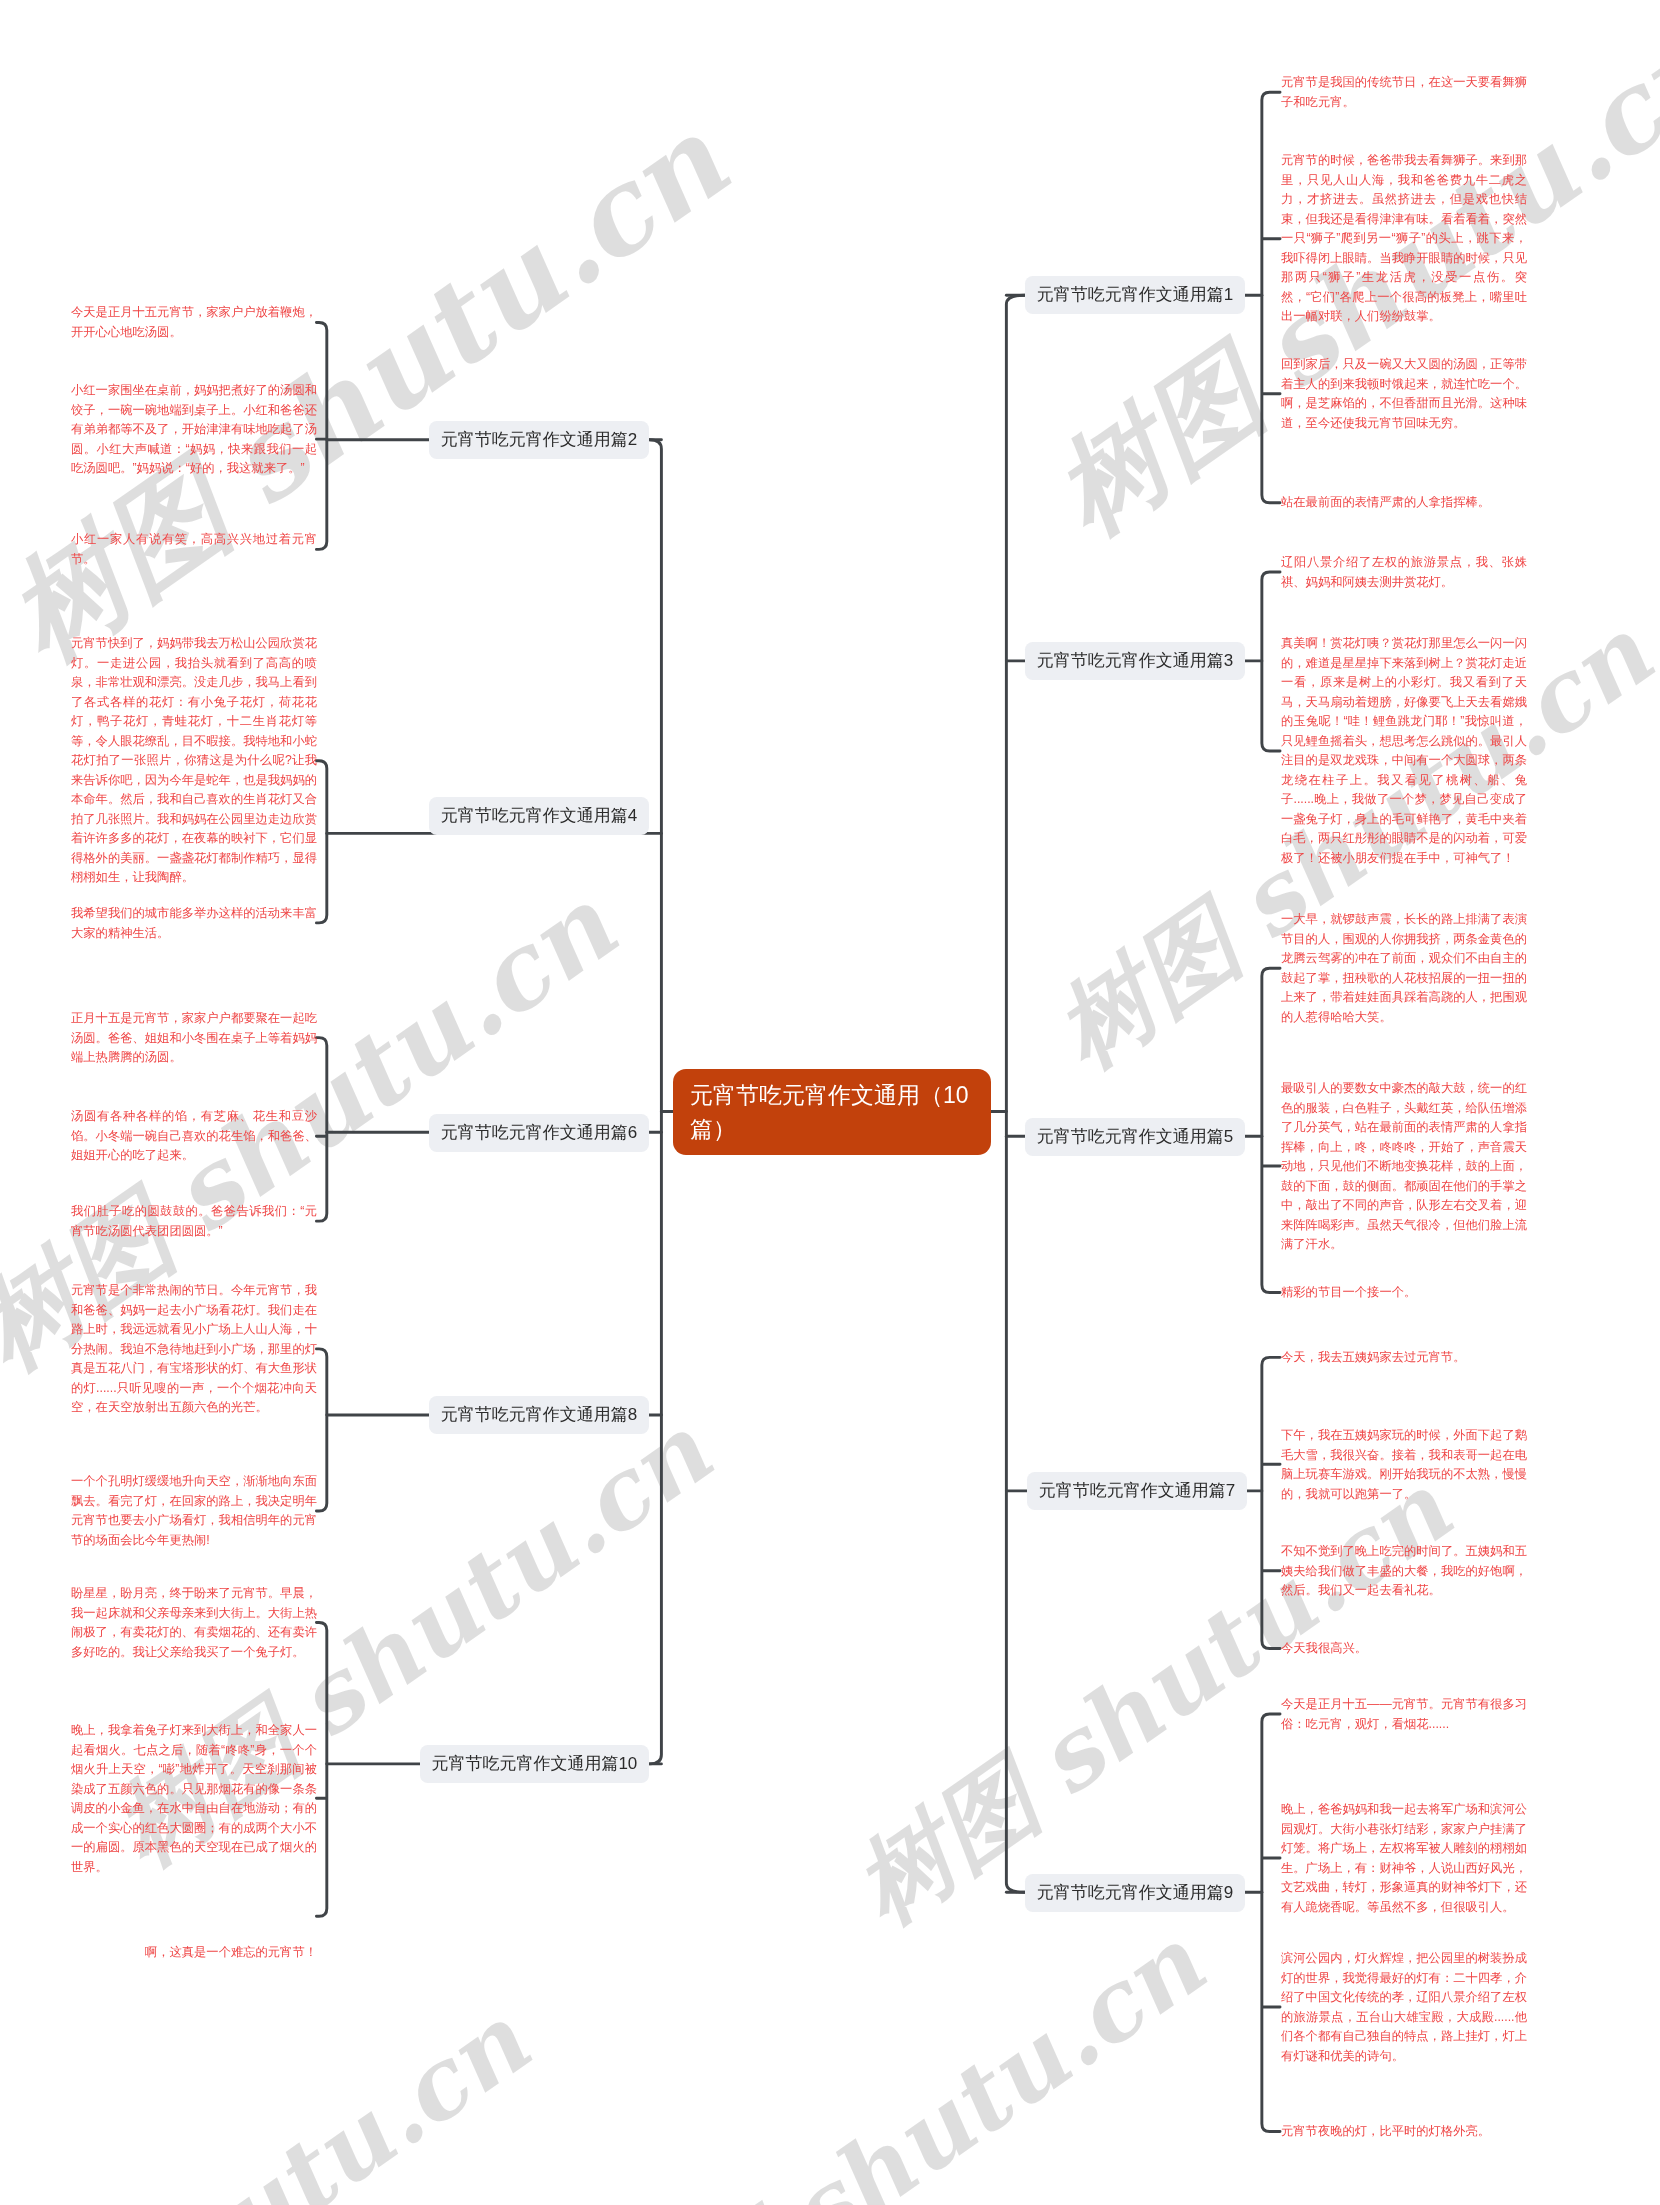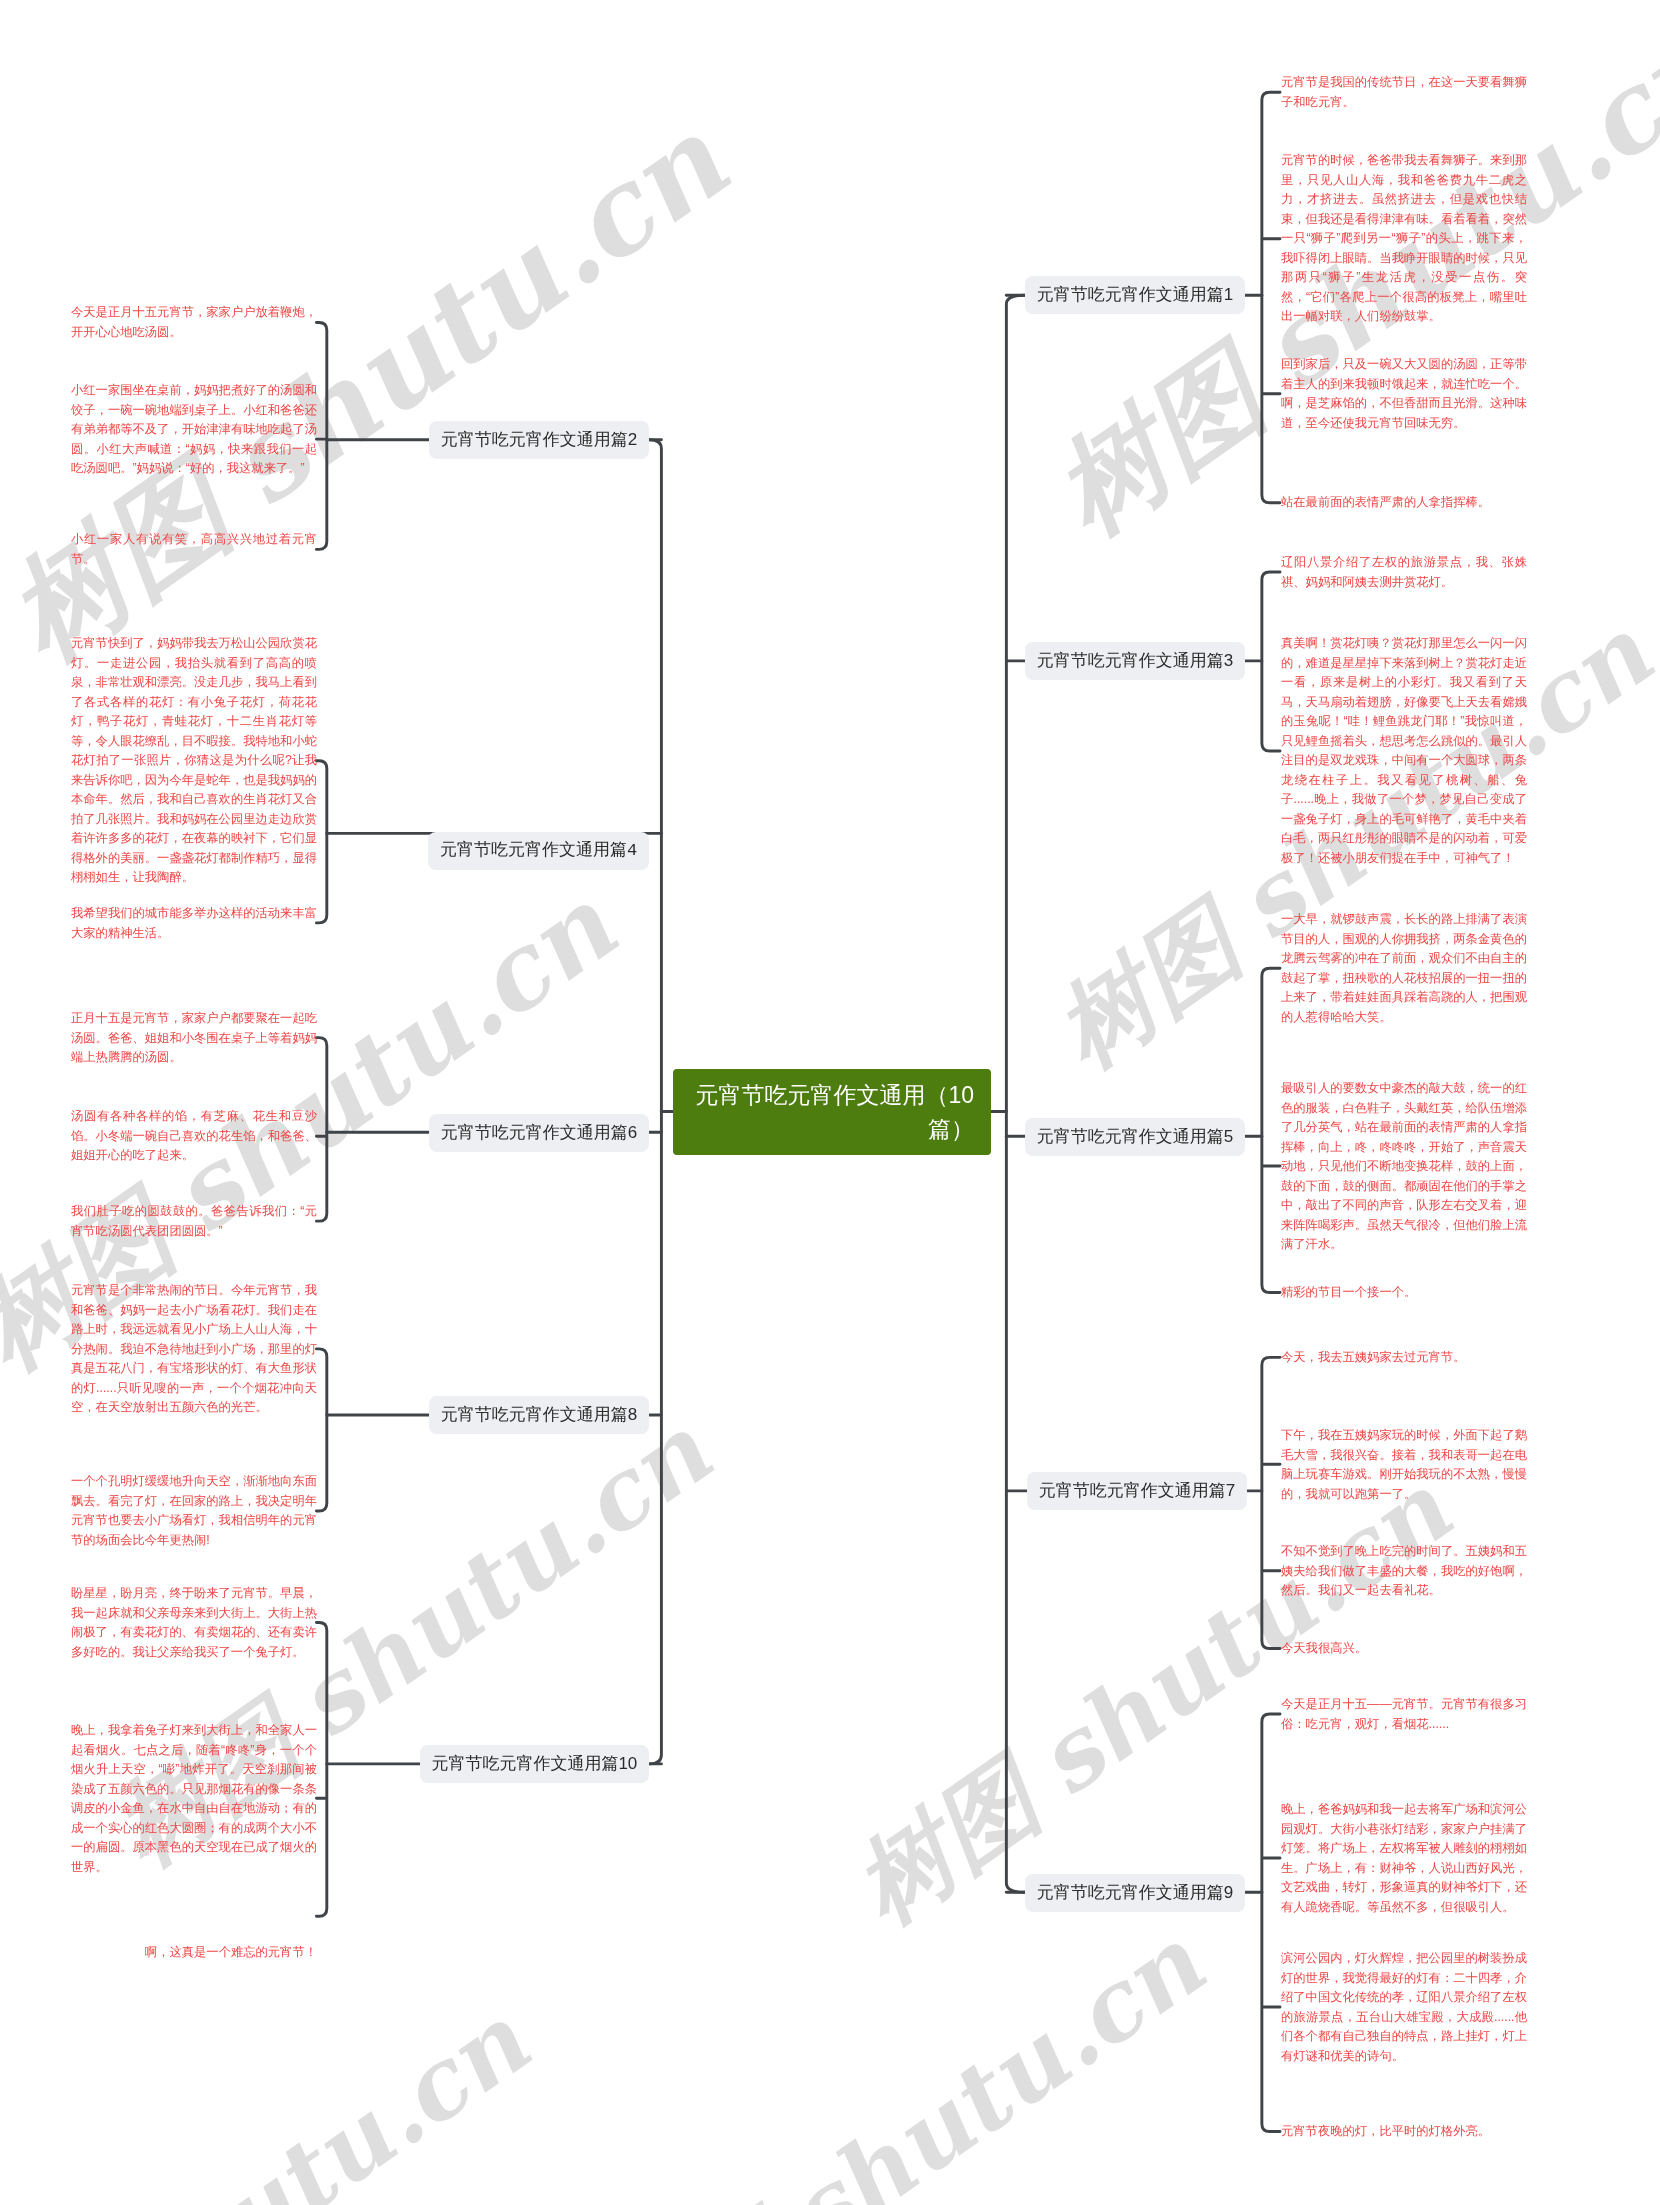--- a/index.html
+++ b/index.html
@@ -24,23 +24,23 @@
   }
   .para.align-right{text-align:right;}
   .pill{
     position:absolute;height:38px;line-height:38px;
     background:#edeff3;border-radius:7.8px;
     font-size:17px;color:#2b2b2b;padding:0 11.7px;
     white-space:nowrap;z-index:4;
   }
   .center-pill{
     position:absolute;left:673px;top:1069px;width:318px;height:86px;
-    background:#4d7c0f;border-radius:4px;color:#ffffff;
+    background:#c2410c;border-radius:13px;color:#ffffff;
     font-size:23px;line-height:34px;padding:0 17px;box-sizing:border-box;
-    display:flex;align-items:center;justify-content:center;text-align:right;
+    display:flex;align-items:center;justify-content:center;text-align:left;
     z-index:4;
   }
 </style>
 </head>
 <body>
 
 <div class="canvas">
   <div id="wm-layer">
       <div class="wm" style="left: 370px; top: 389px; font-size: 117px;">树图 shutu.cn</div>
       <div class="wm" style="left: 1395px; top: 279px; font-size: 110px;">树图 shutu.cn</div>
@@ -82,21 +82,21 @@
       <div class="para" style="left: 1281px; top: 151px; width: 246px;">元宵节的时候，爸爸带我去看舞狮子。来到那里，只见人山人海，我和爸爸费九牛二虎之力，才挤进去。虽然挤进去，但是戏也快结束，但我还是看得津津有味。看着看着，突然一只“狮子”爬到另一“狮子”的头上，跳下来，我吓得闭上眼睛。当我睁开眼睛的时候，只见那两只“狮子”生龙活虎，没受一点伤。突然，“它们”各爬上一个很高的板凳上，嘴里吐出一幅对联，人们纷纷鼓掌。</div>
       <div class="para" style="left: 1281px; top: 355px; width: 246px;">回到家后，只及一碗又大又圆的汤圆，正等带着主人的到来我顿时饿起来，就连忙吃一个。啊，是芝麻馅的，不但香甜而且光滑。这种味道，至今还使我元宵节回味无穷。</div>
       <div class="para" style="left: 1281px; top: 493px; width: 246px;">站在最前面的表情严肃的人拿指挥棒。</div>
       <div class="pill" style="top: 421px; right: 1011px;">元宵节吃元宵作文通用篇2</div>
       <div class="para" style="left: 71px; top: 303px; width: 246px;">今天是正月十五元宵节，家家户户放着鞭炮，开开心心地吃汤圆。</div>
       <div class="para" style="left: 71px; top: 381px; width: 246px;">小红一家围坐在桌前，妈妈把煮好了的汤圆和饺子，一碗一碗地端到桌子上。小红和爸爸还有弟弟都等不及了，开始津津有味地吃起了汤圆。小红大声喊道：“妈妈，快来跟我们一起吃汤圆吧。”妈妈说：“好的，我这就来了。”</div>
       <div class="para" style="left: 71px; top: 530px; width: 246px;">小红一家人有说有笑，高高兴兴地过着元宵节。</div>
       <div class="pill" style="top: 642px; left: 1025px;">元宵节吃元宵作文通用篇3</div>
       <div class="para" style="left: 1281px; top: 553px; width: 246px;">辽阳八景介绍了左权的旅游景点，我、张姝祺、妈妈和阿姨去测井赏花灯。</div>
       <div class="para" style="left: 1281px; top: 634px; width: 246px;">真美啊！赏花灯咦？赏花灯那里怎么一闪一闪的，难道是星星掉下来落到树上？赏花灯走近一看，原来是树上的小彩灯。我又看到了天马，天马扇动着翅膀，好像要飞上天去看嫦娥的玉兔呢！“哇！鲤鱼跳龙门耶！”我惊叫道，只见鲤鱼摇着头，想思考怎么跳似的。最引人注目的是双龙戏珠，中间有一个大圆球，两条龙绕在柱子上。我又看见了桃树、船、兔子......晚上，我做了一个梦，梦见自己变成了一盏兔子灯，身上的毛可鲜艳了，黄毛中夹着白毛，两只红彤彤的眼睛不是的闪动着，可爱极了！还被小朋友们提在手中，可神气了！</div>
-      <div class="pill" style="top: 832px; right: 1011px; font-family: Liberation Mono, monospace;">元宵节吃元宵作文通用篇4</div>
+      <div class="pill" style="top: 797px; right: 1011px;">元宵节吃元宵作文通用篇4</div>
       <div class="para" style="left: 71px; top: 634px; width: 246px;">元宵节快到了，妈妈带我去万松山公园欣赏花灯。一走进公园，我抬头就看到了高高的喷泉，非常壮观和漂亮。没走几步，我马上看到了各式各样的花灯：有小兔子花灯，荷花花灯，鸭子花灯，青蛙花灯，十二生肖花灯等等，令人眼花缭乱，目不暇接。我特地和小蛇花灯拍了一张照片，你猜这是为什么呢?让我来告诉你吧，因为今年是蛇年，也是我妈妈的本命年。然后，我和自己喜欢的生肖花灯又合拍了几张照片。我和妈妈在公园里边走边欣赏着许许多多的花灯，在夜幕的映衬下，它们显得格外的美丽。一盏盏花灯都制作精巧，显得栩栩如生，让我陶醉。</div>
       <div class="para" style="left: 71px; top: 904px; width: 246px;">我希望我们的城市能多举办这样的活动来丰富大家的精神生活。</div>
       <div class="pill" style="top: 1118px; left: 1025px;">元宵节吃元宵作文通用篇5</div>
       <div class="para" style="left: 1281px; top: 910px; width: 246px;">一大早，就锣鼓声震，长长的路上排满了表演节目的人，围观的人你拥我挤，两条金黄色的龙腾云驾雾的冲在了前面，观众们不由自主的鼓起了掌，扭秧歌的人花枝招展的一扭一扭的上来了，带着娃娃面具踩着高跷的人，把围观的人惹得哈哈大笑。</div>
       <div class="para" style="left: 1281px; top: 1079px; width: 246px;">最吸引人的要数女中豪杰的敲大鼓，统一的红色的服装，白色鞋子，头戴红英，给队伍增添了几分英气，站在最前面的表情严肃的人拿指挥棒，向上，咚，咚咚咚，开始了，声音震天动地，只见他们不断地变换花样，鼓的上面，鼓的下面，鼓的侧面。都顽固在他们的手掌之中，敲出了不同的声音，队形左右交叉着，迎来阵阵喝彩声。虽然天气很冷，但他们脸上流满了汗水。</div>
       <div class="para" style="left: 1281px; top: 1283px; width: 246px;">精彩的节目一个接一个。</div>
       <div class="pill" style="top: 1114px; right: 1011px;">元宵节吃元宵作文通用篇6</div>
       <div class="para" style="left: 71px; top: 1009px; width: 246px;">正月十五是元宵节，家家户户都要聚在一起吃汤圆。爸爸、姐姐和小冬围在桌子上等着妈妈端上热腾腾的汤圆。</div>
       <div class="para" style="left: 71px; top: 1107px; width: 246px;">汤圆有各种各样的馅，有芝麻、花生和豆沙馅。小冬端一碗自己喜欢的花生馅，和爸爸、姐姐开心的吃了起来。</div>
       <div class="para" style="left: 71px; top: 1202px; width: 246px;">我们肚子吃的圆鼓鼓的。爸爸告诉我们：“元宵节吃汤圆代表团团圆圆。”</div>

